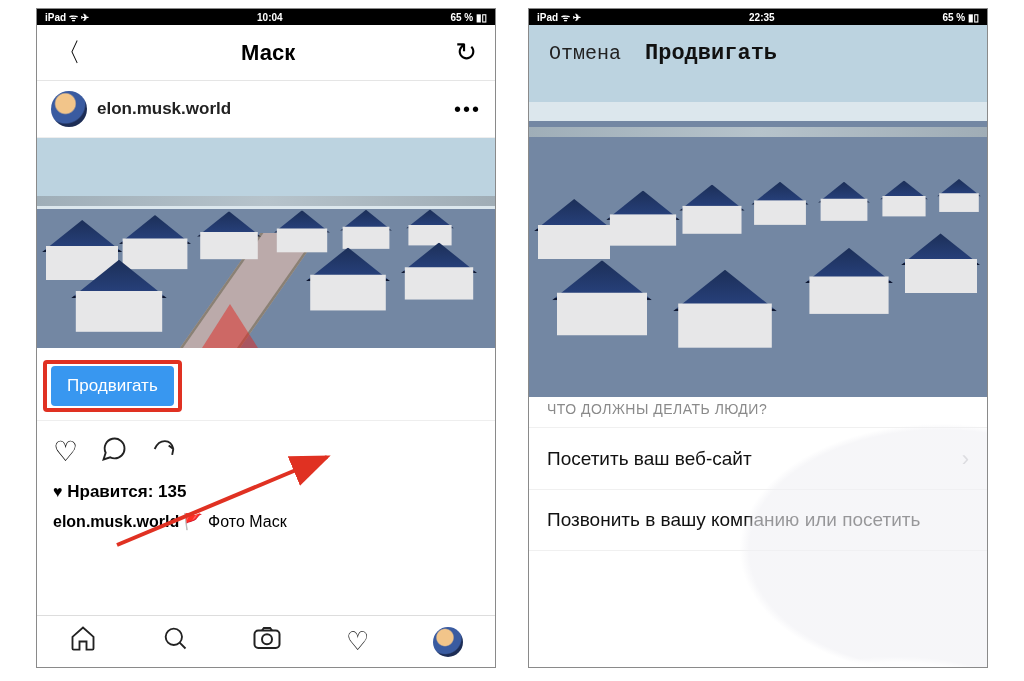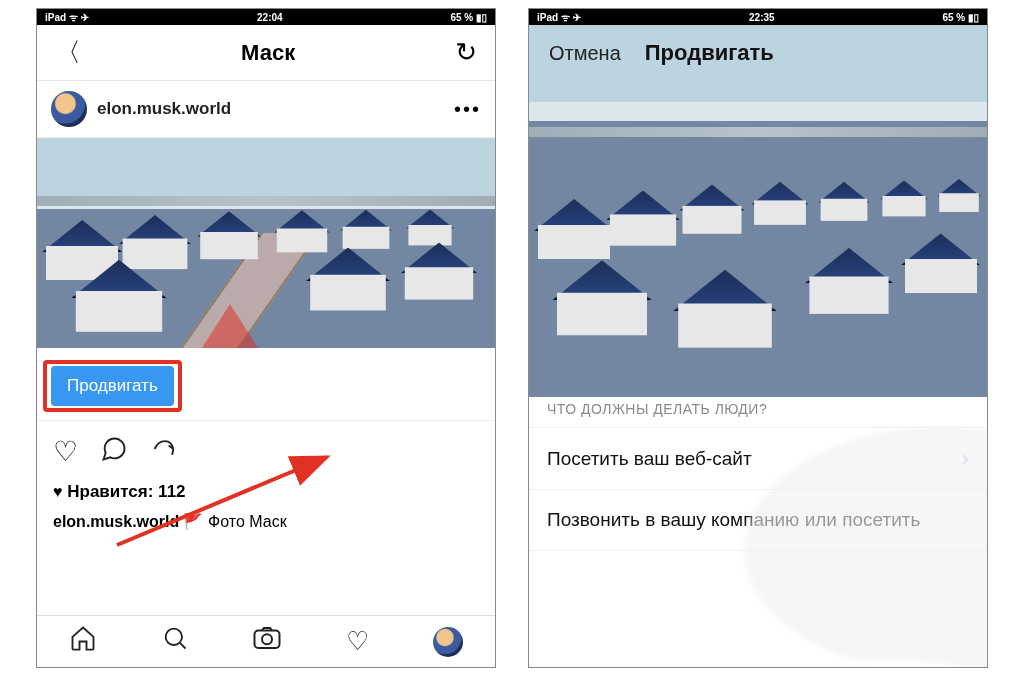--- a/index.html
+++ b/index.html
@@ -124,21 +124,21 @@
   
   .arrow-svg{ position:absolute; left:-10px; top:436px; width:340px; height:120px; pointer-events:none; z-index:5;}
 
   
   .screen2-bg{
     flex:1; position:relative; overflow:hidden;
     background: linear-gradient(#bcd3e0 0 12%, #dce7ed 12% 15%, #7387a3 15% 58%, #ffffff 58% 100%);
   }
   .navbar2{
     height:56px; display:flex; align-items:center; gap:24px; padding:0 20px;
-    position:relative; z-index:3;
+    position:relative; z-index:3;font-family:Liberation Mono, monospace;
   }
   .cancel{ font-size:20px; font-weight:400; color:#222; cursor:pointer;}
   .title2{ font-size:22px; font-weight:700; color:#111;}
   .photo2 { position:absolute; top:56px; left:0; right:0; height:286px; overflow:hidden;}
   .photo2 .sky-line{top:46px;}
   .section-head{
     position:absolute; top:354px; left:0; right:0; padding:22px 18px 8px;
     font-size:14px; letter-spacing:0.5px; color:#8a8a8a;
   }
   .option{
@@ -158,21 +158,21 @@
       radial-gradient(ellipse 560px 360px at 20% 130%, rgba(255,255,255,0.75) 0 36%, transparent 38%),
       radial-gradient(ellipse 480px 300px at 90% 80%, rgba(240,240,244,0.6) 0 40%, transparent 42%);
   }
 </style>
 </head>
 <body>
 
 <div class="phone">
   <div class="statusbar">
     <span class="sb-left">iPad ᯤ ✈︎</span>
-    <span>22:04</span>
+    <span>10:04</span>
     <span class="sb-right">65 % ▮▯</span>
   </div>
   <div class="screen">
 
     <div class="navbar1">
       <span class="navicon">〈</span>
       <span>Маск</span>
       <span class="navicon">↻</span>
     </div>
 
@@ -244,21 +244,21 @@
       </span>
       <span>
         <svg width="28" height="28" viewBox="0 0 24 24" fill="none" stroke="#222" stroke-width="1.6">
             <path d="M4 12c4-9 14-9 16 0M20 12l-4-3M20 12l-1 5"></path>
           </svg>
       </span>
     </div>
 
     <div class="likes-row">
       <span class="heart-fill">♥</span>
-      <span>Нравится: 112</span>
+      <span>Нравится: 135</span>
     </div>
 
     <div class="caption-row">
       <span class="un">elon.musk.world</span>
       <span class="flag"> 🚩 </span>
       <span>Фото Маск</span>
     </div>
 
     <div style="flex:1"></div>
     <div class="tabbar">

